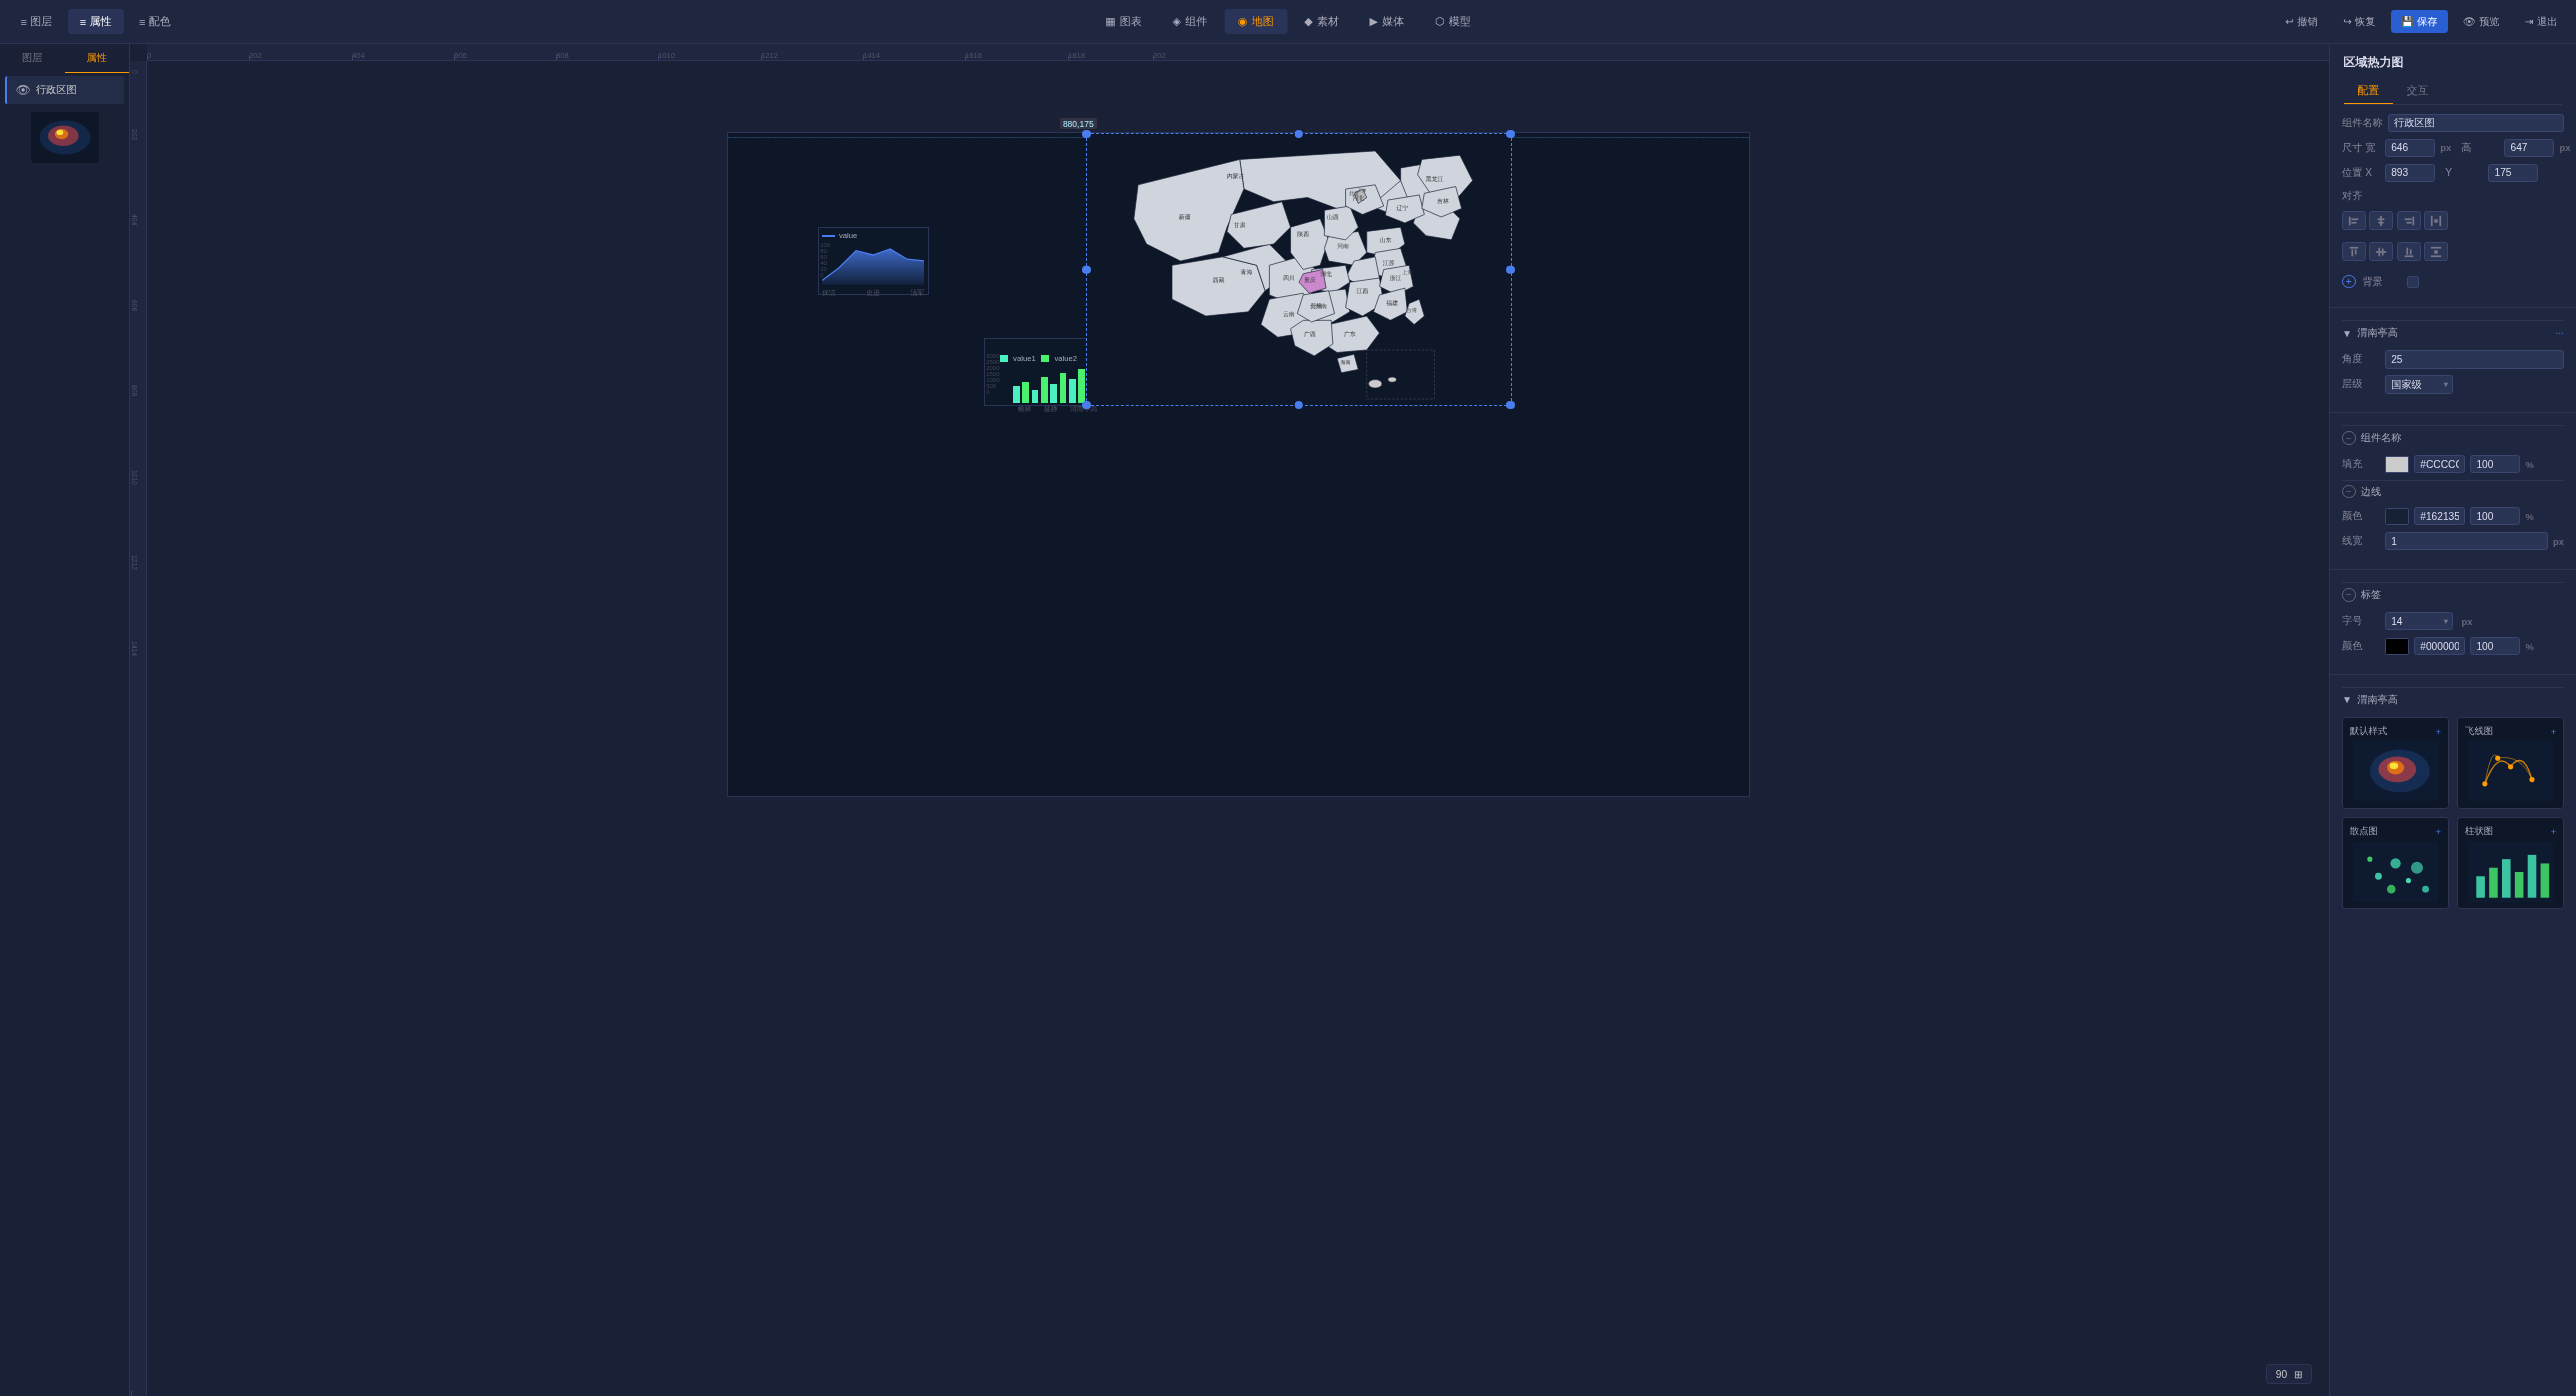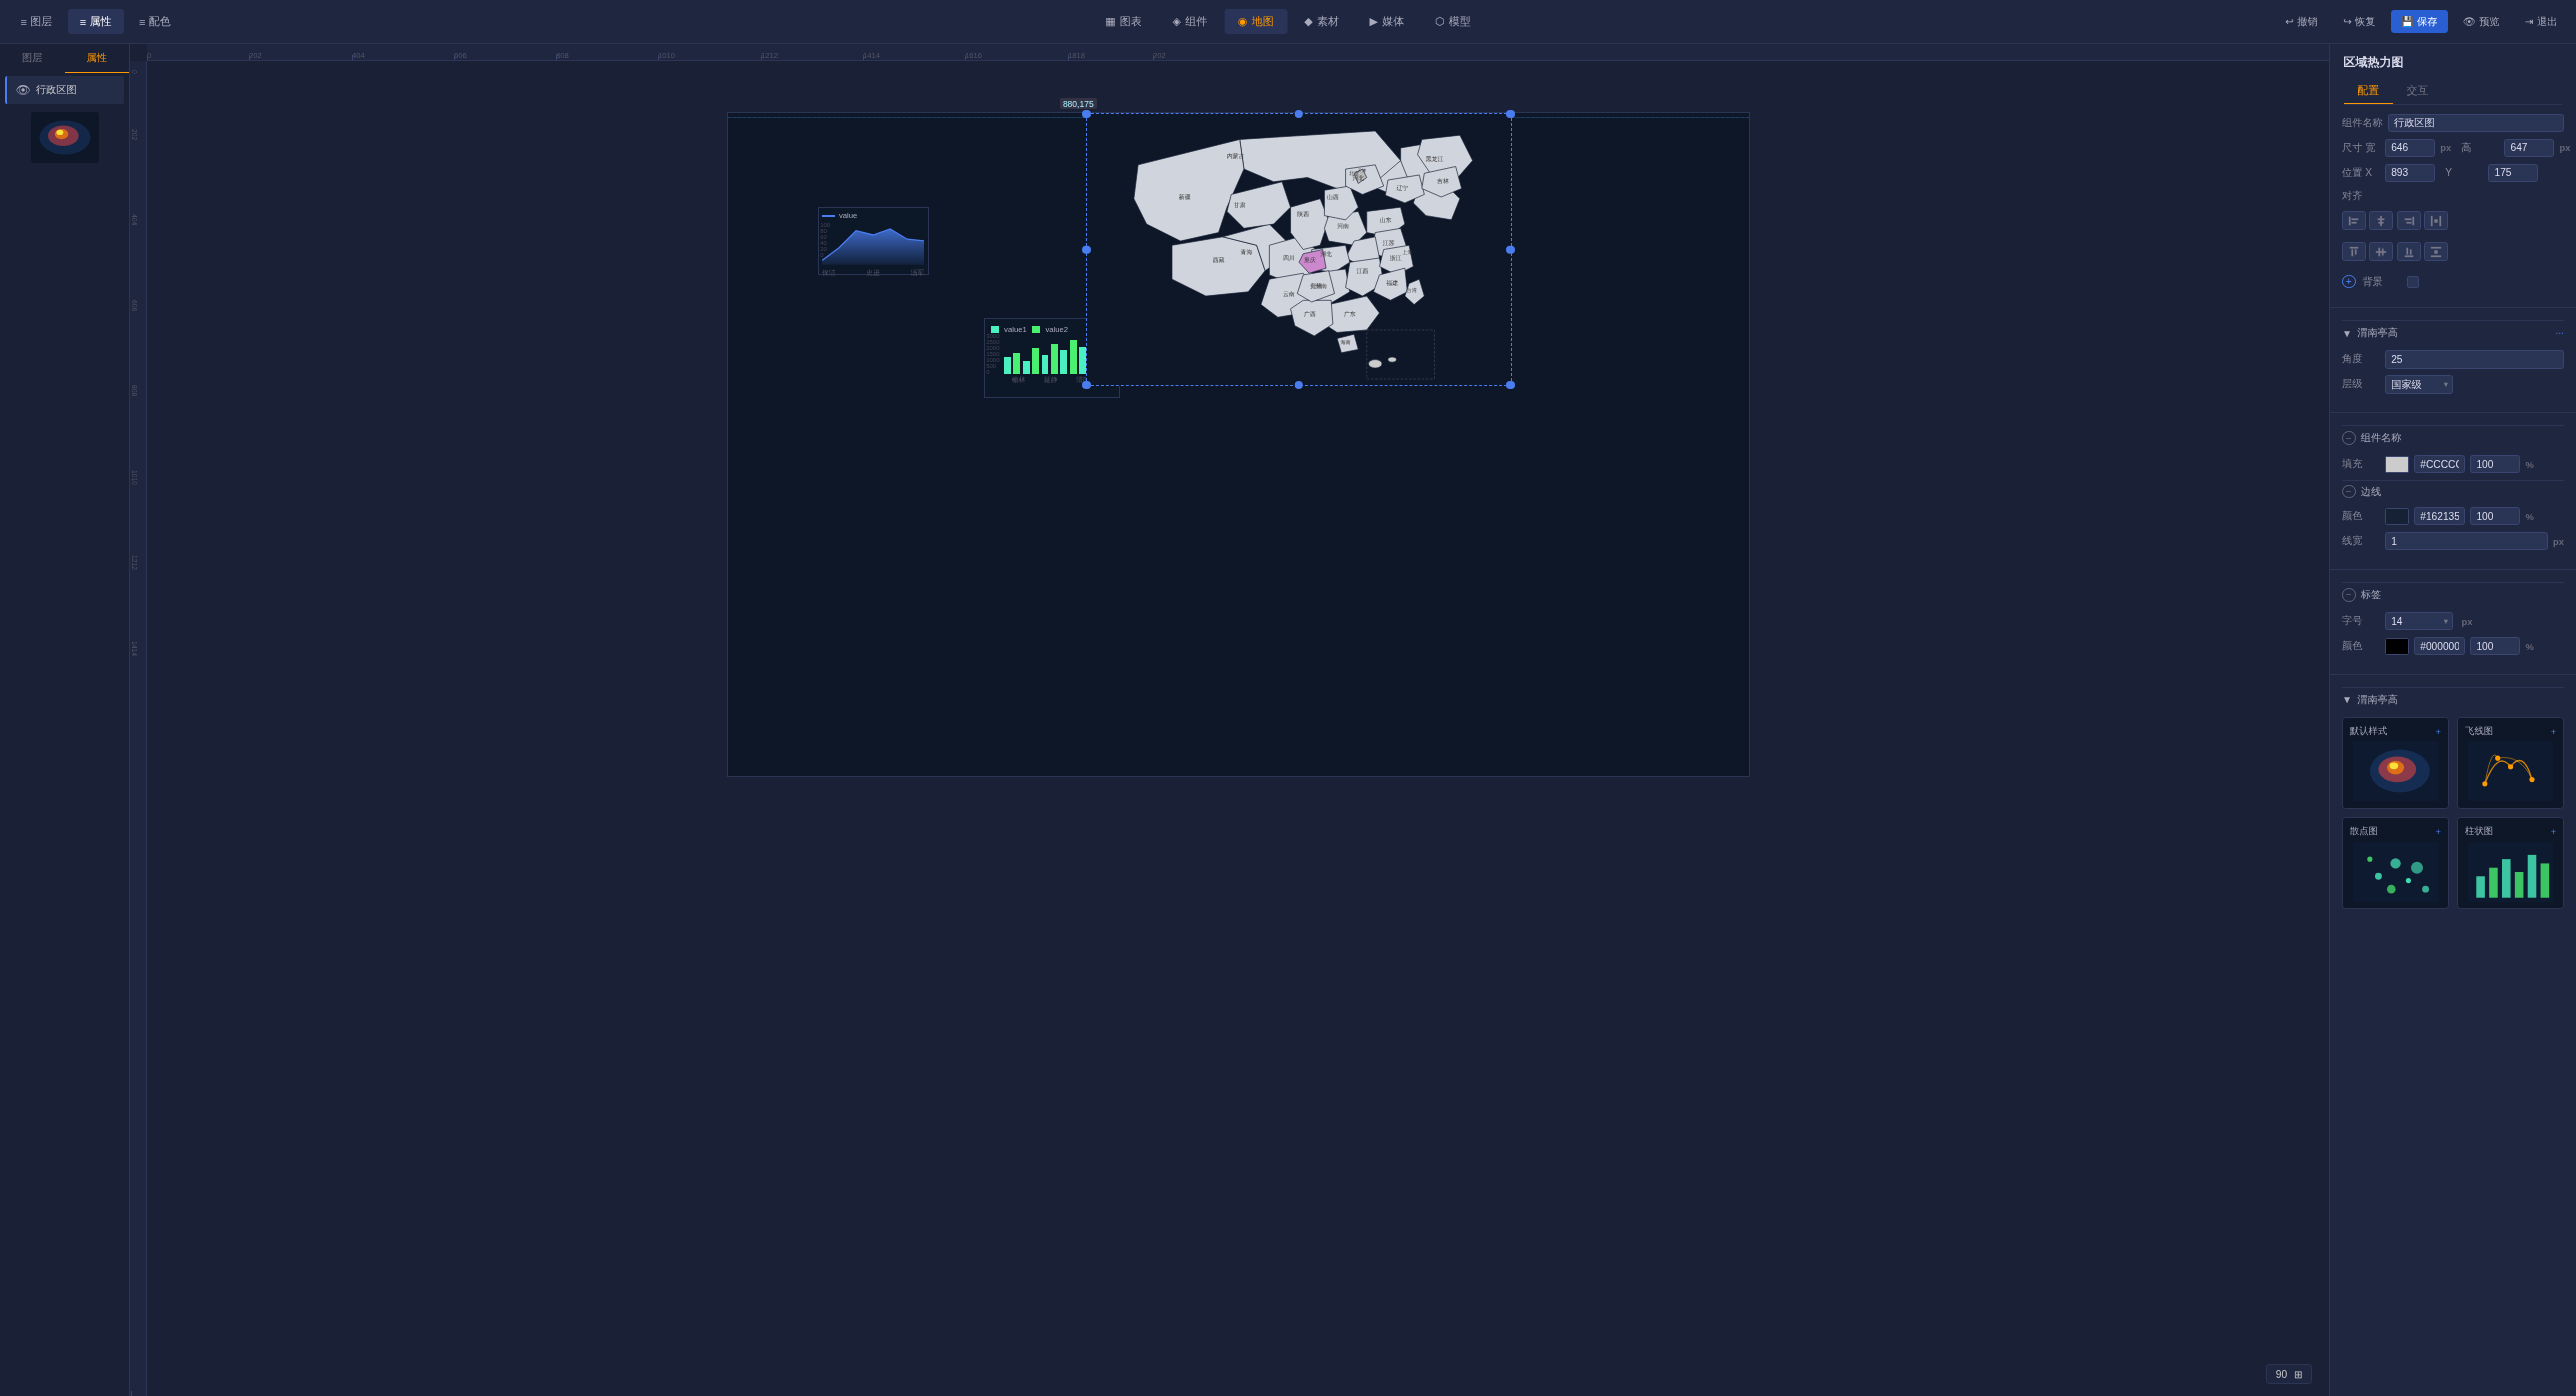--- a/index.html
+++ b/index.html
@@ -79,21 +79,21 @@
     .ruler-left {
       position: absolute; top: 17px; left: 0; bottom: 0;
       width: 17px; background: #1e2640; border-right: 0.9px solid #2d3555;
     }
     .canvas-inner {
       position: absolute; top: 17px; left: 17px; right: 0; bottom: 0;
       overflow: auto;
     }
     .canvas-bg {
       width: 1023px; height: 665px;
-      margin: 51px auto;
+      margin: 71px auto;
       background: #0d1728;
       border: 0.9px solid #2a3555;
       position: relative;
     }
 
     
     .map-component {
       position: absolute;
       border: 1.7px dashed #4a7ef0;
       background: #0d1728;
@@ -368,21 +368,21 @@
           <div style="position:absolute; left:1.7px; top:13.6px; display:flex; flex-direction:column; gap:0; font-size:6px; color:#445;">
             <span>100</span>
               <span>80</span>
               <span>60</span>
               <span>40</span>
               <span>20</span>
               <span>0</span>
           </div>
         </div>
 
-        <div class="chart-overlay" style="left:256px; top:205px; width:136px; height:80px; padding:6px;">
+        <div class="chart-overlay" style="left:256px; top:205px; width:136px; height:68px; padding:15px;">
           <div style="font-size:7.7px; color:#aab; margin-bottom:1.7px; display:flex; align-items:center; gap:5.1px;">
             <span style="width:8.5px;height:6.8px;background:#4af0c0;display:inline-block;"></span>
               <span>value1</span>
             <span style="width:8.5px;height:6.8px;background:#4af070;display:inline-block;"></span>
               <span>value2</span>
           </div>
           <div style="display:flex; align-items:flex-end; gap:2.6px; height:38px; padding-left:13.6px;">
             <div style="background:#4af0c0;width:6.8px;height:17px;"></div>
             <div style="background:#4af070;width:6.8px;height:21px;"></div>
             <div style="background:#4af0c0;width:6.8px;height:12.8px;"></div>

